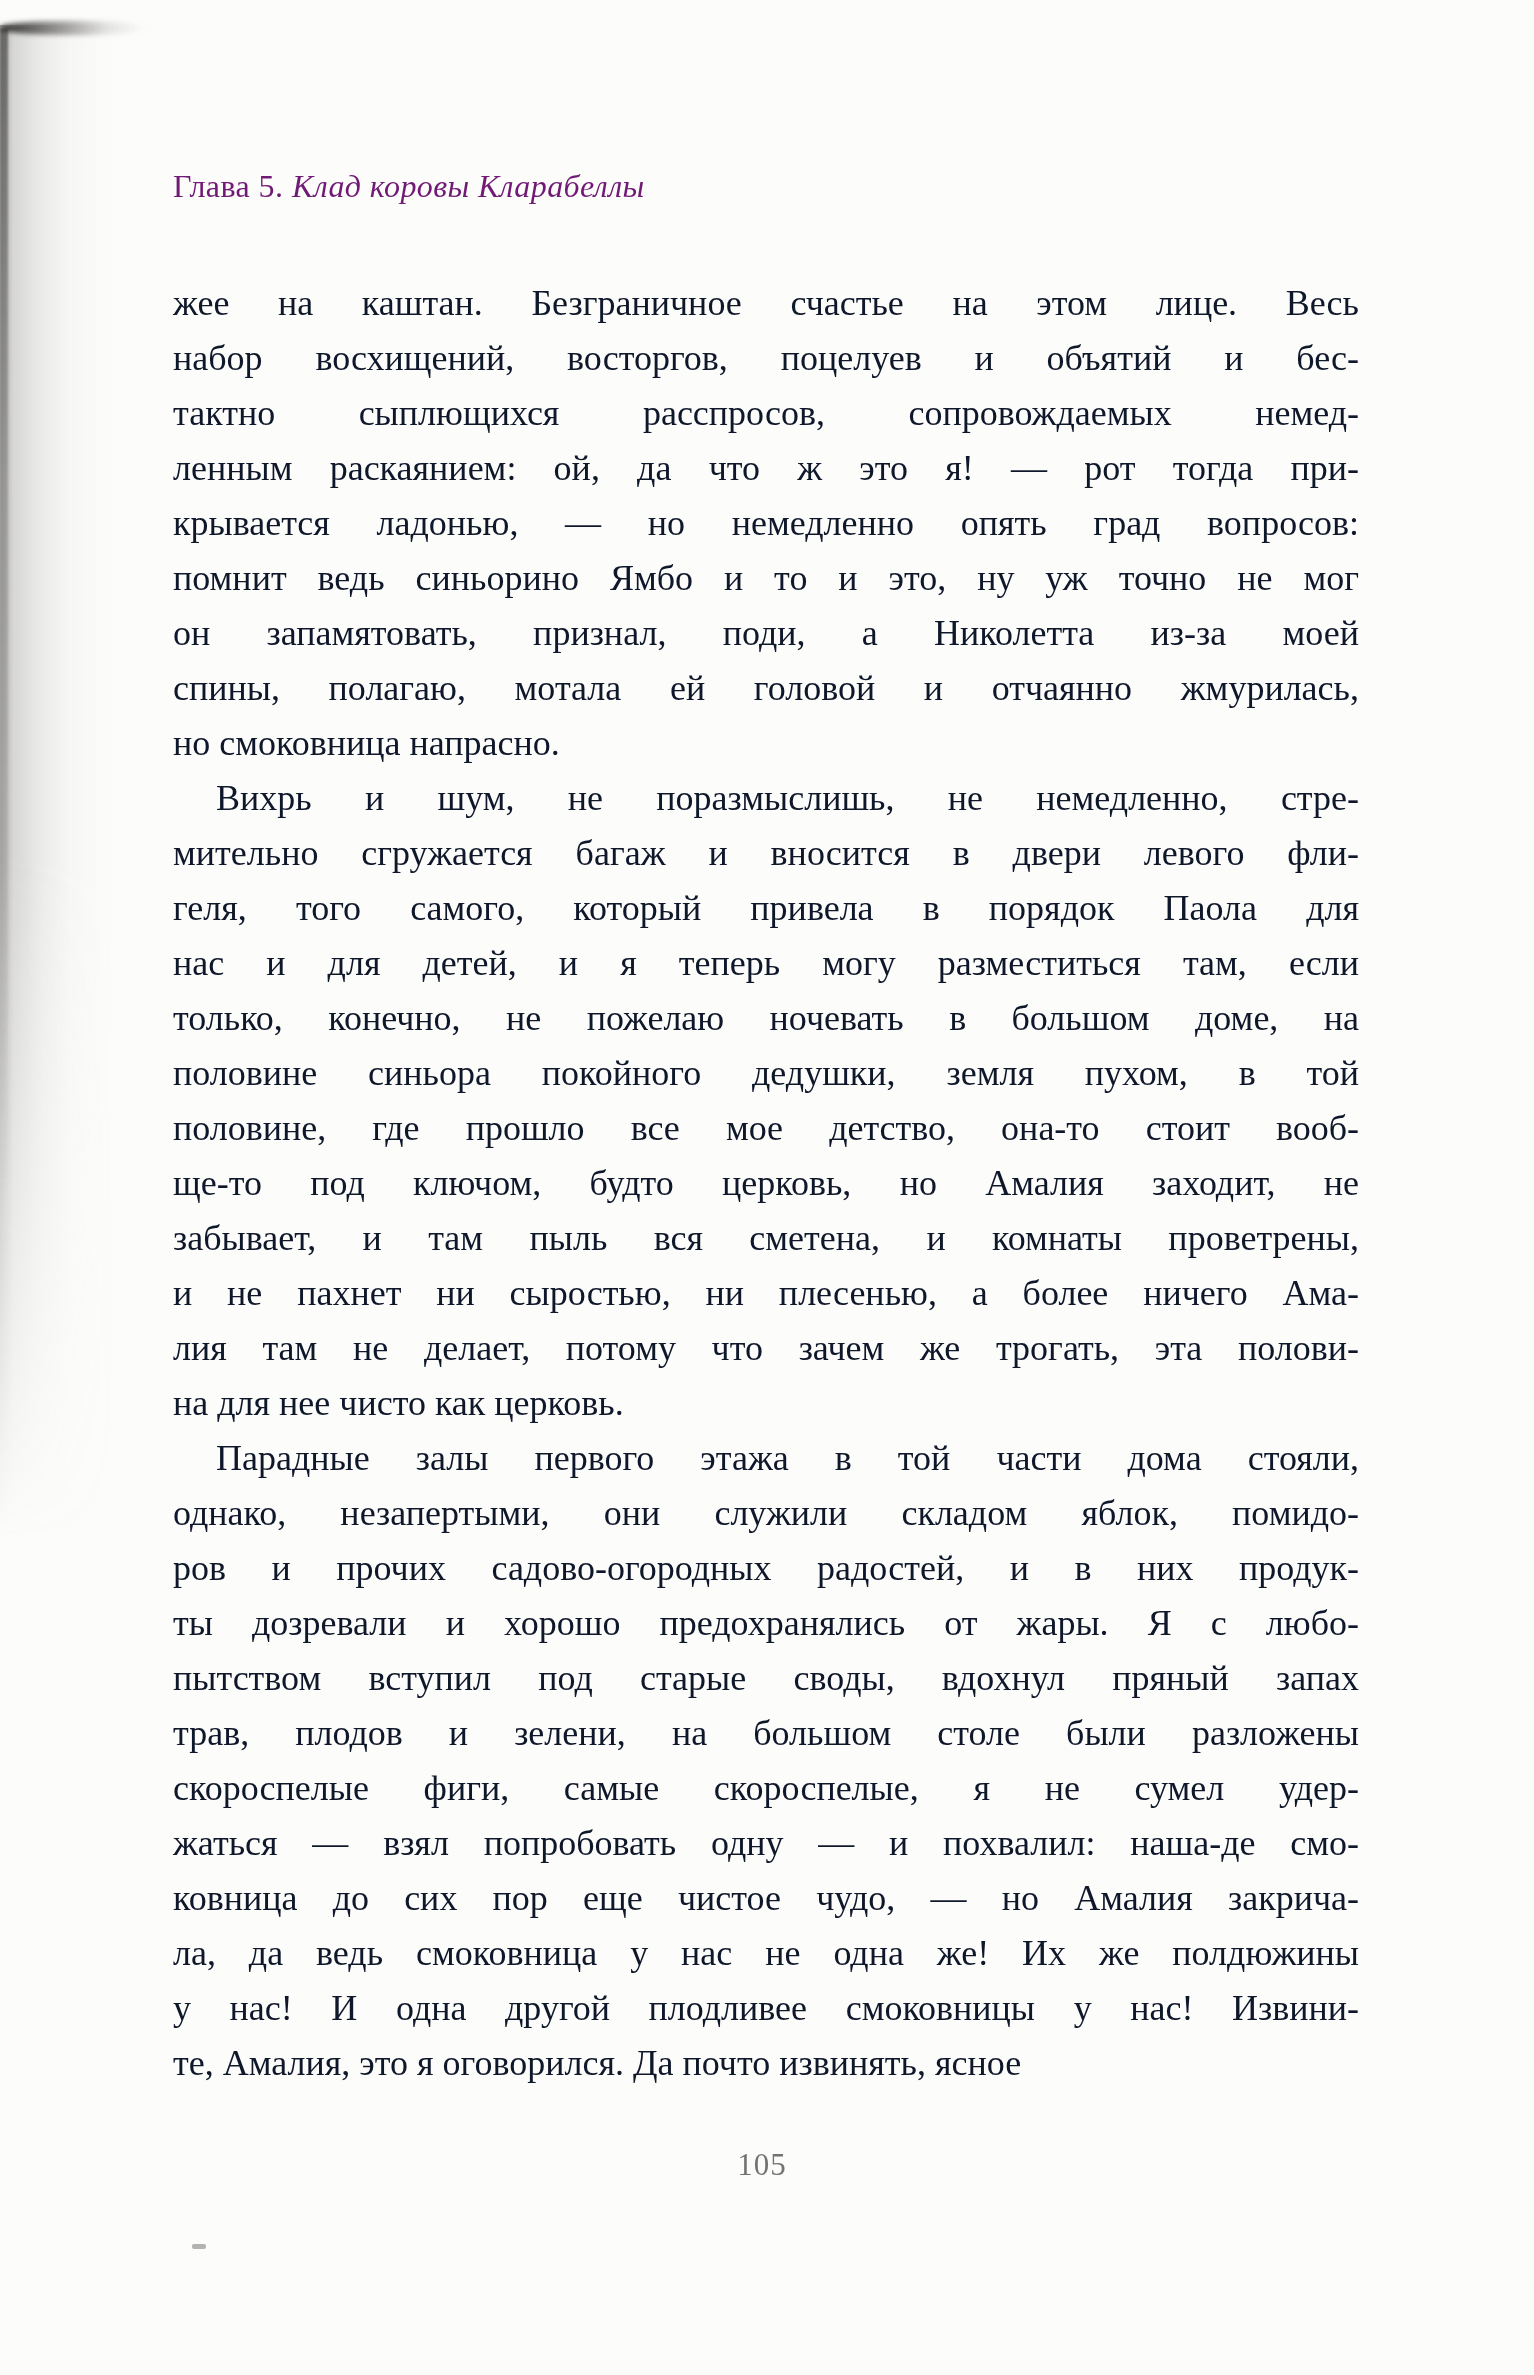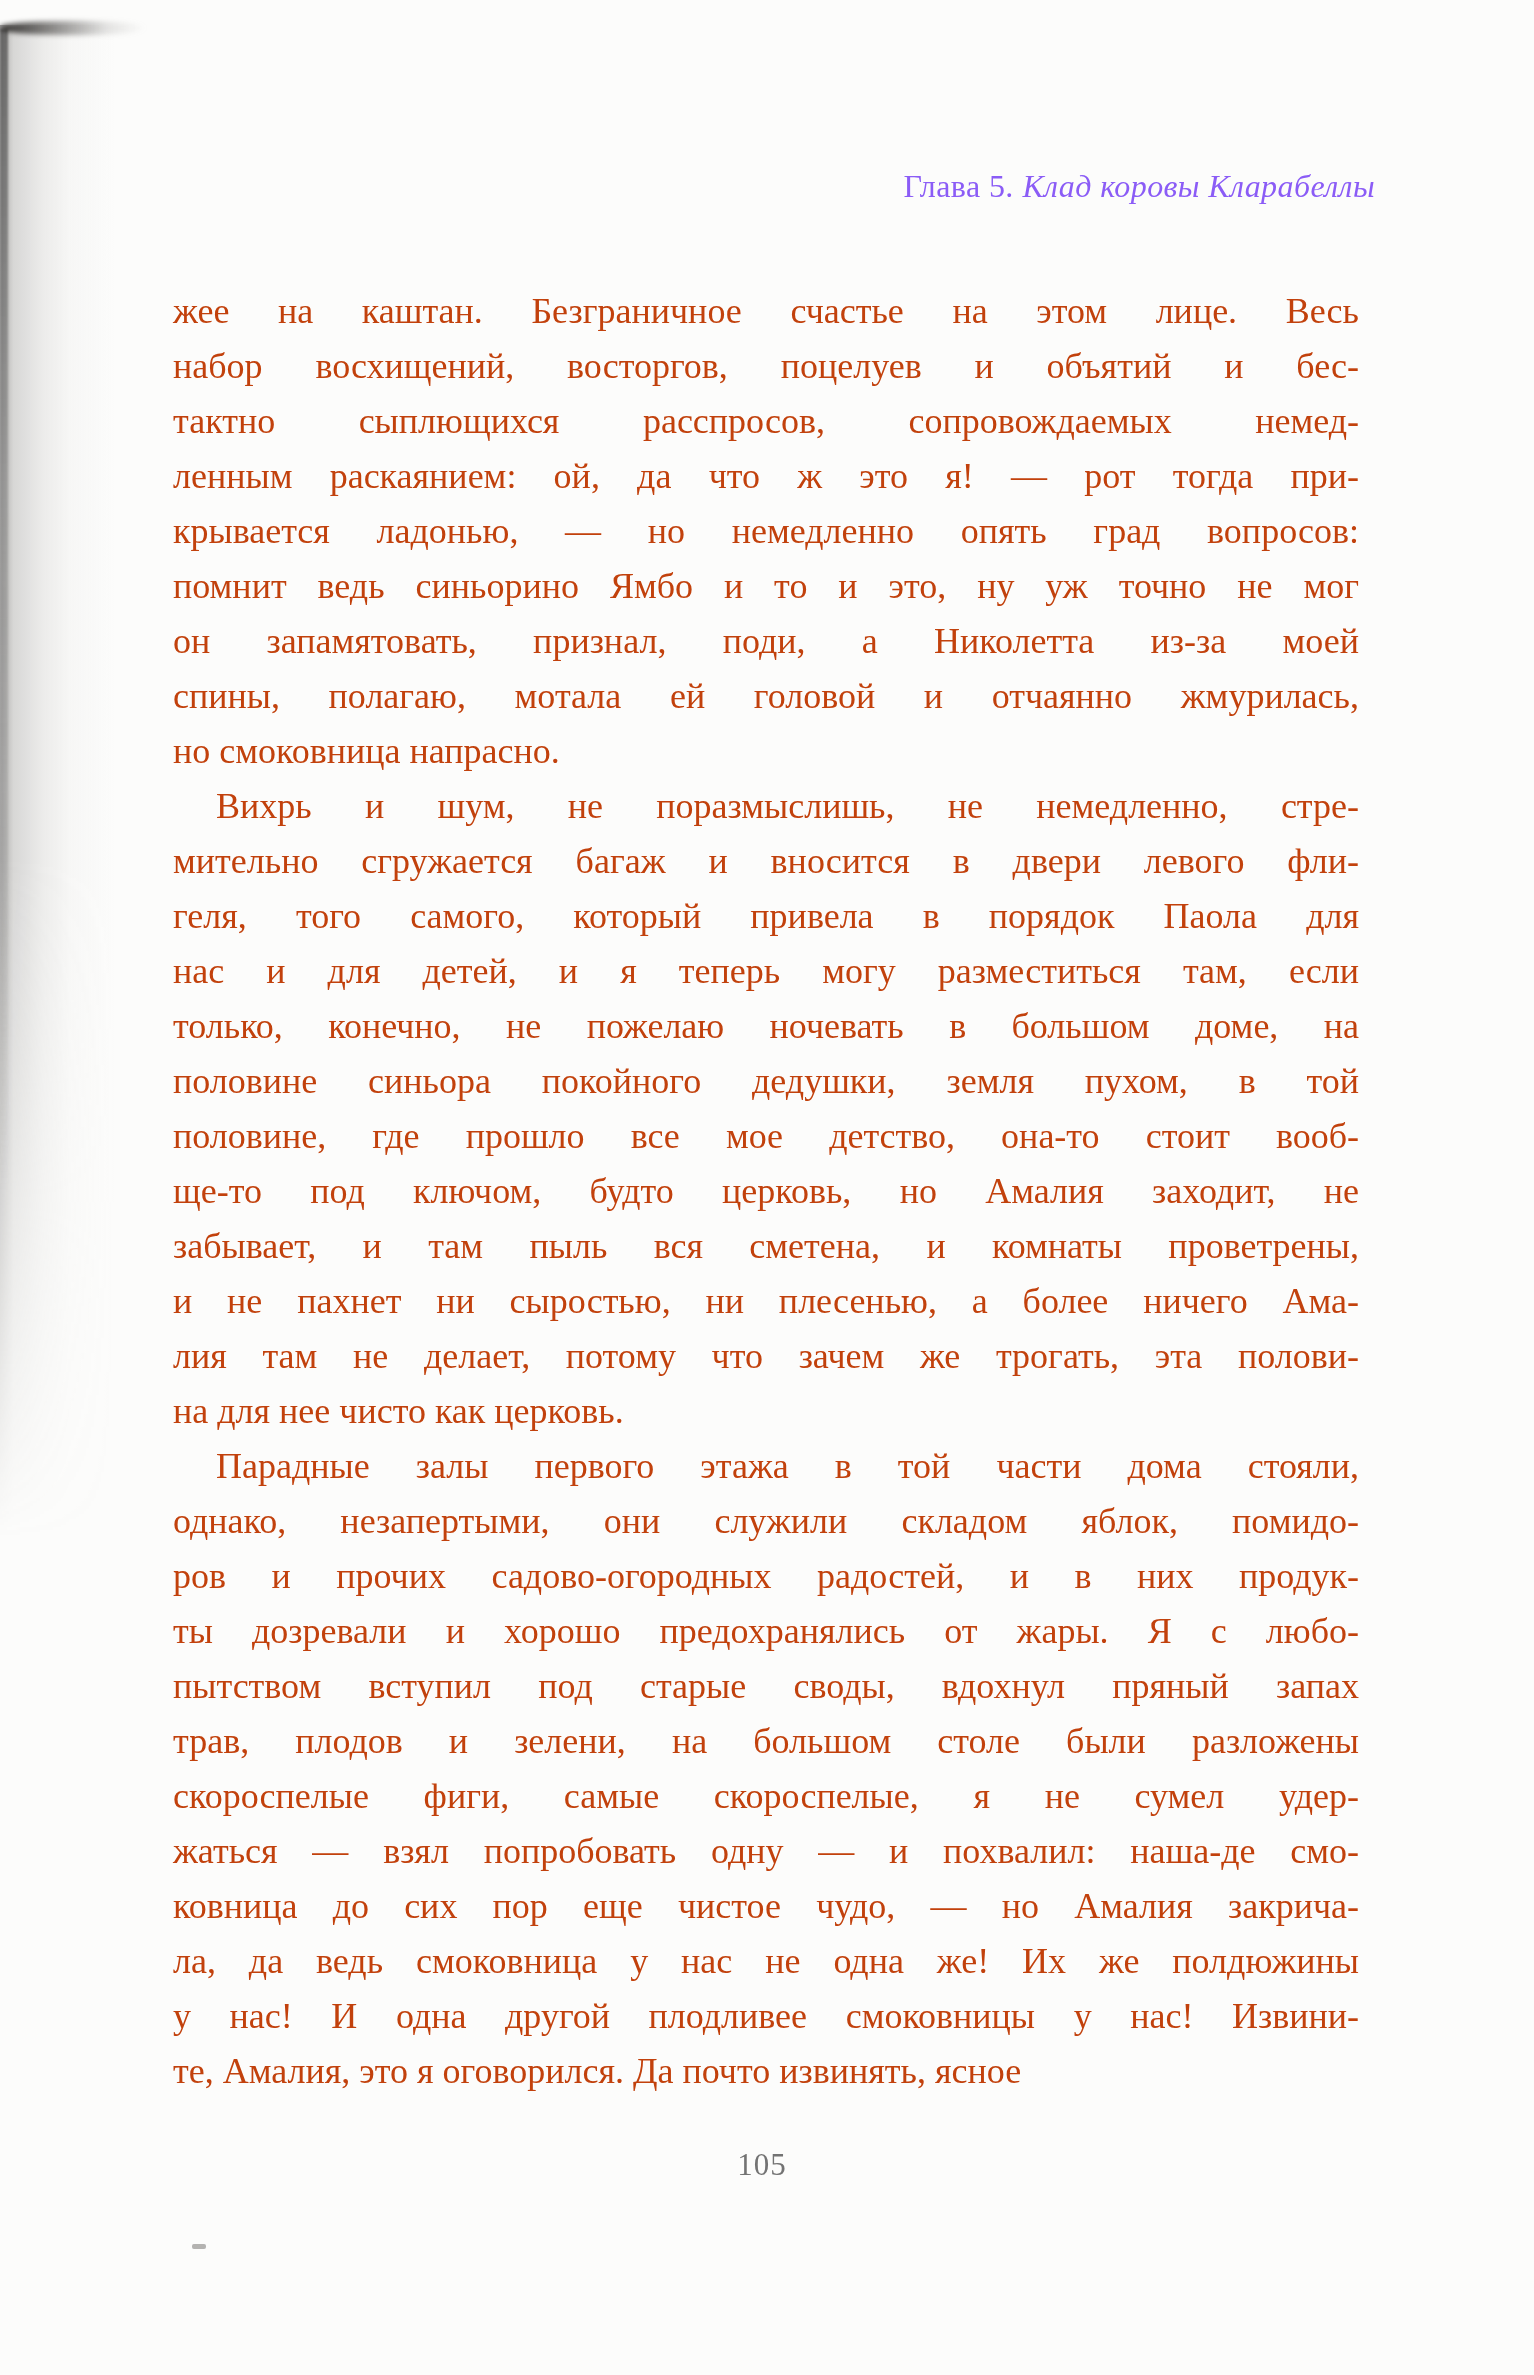--- a/index.html
+++ b/index.html
@@ -63,39 +63,37 @@
   }
 
   
   .content {
     position: absolute;
     left: 173px; top: 0;
     width: 1186px;
   }
   .running-header {
     position: absolute;
-    top: 167px; left: 16px;
+    top: 167px; left: 0;
     width: 1186px;
-    text-align: right;
     font-size: 32px;
     line-height: 39px;
-    color: #8b5cf6;
+    color: #701a75;
     letter-spacing: 0.4px;
   }
   .running-header .title-italic {
     font-style: italic;
     margin-left: 8.7px;
   }
   .body-text {
     position: absolute;
     top: 276px; left: 0;
     width: 1186px;
     font-size: 36px;
-    color: #c2410c;
-    margin-top: 8px;
+    color: #0f172a;
   }
   .line {
     height: 55px;
     line-height: 55px;
     text-align: justify;
     text-align-last: justify;
     white-space: nowrap; 
   }
   .line.last {
     text-align-last: left;

